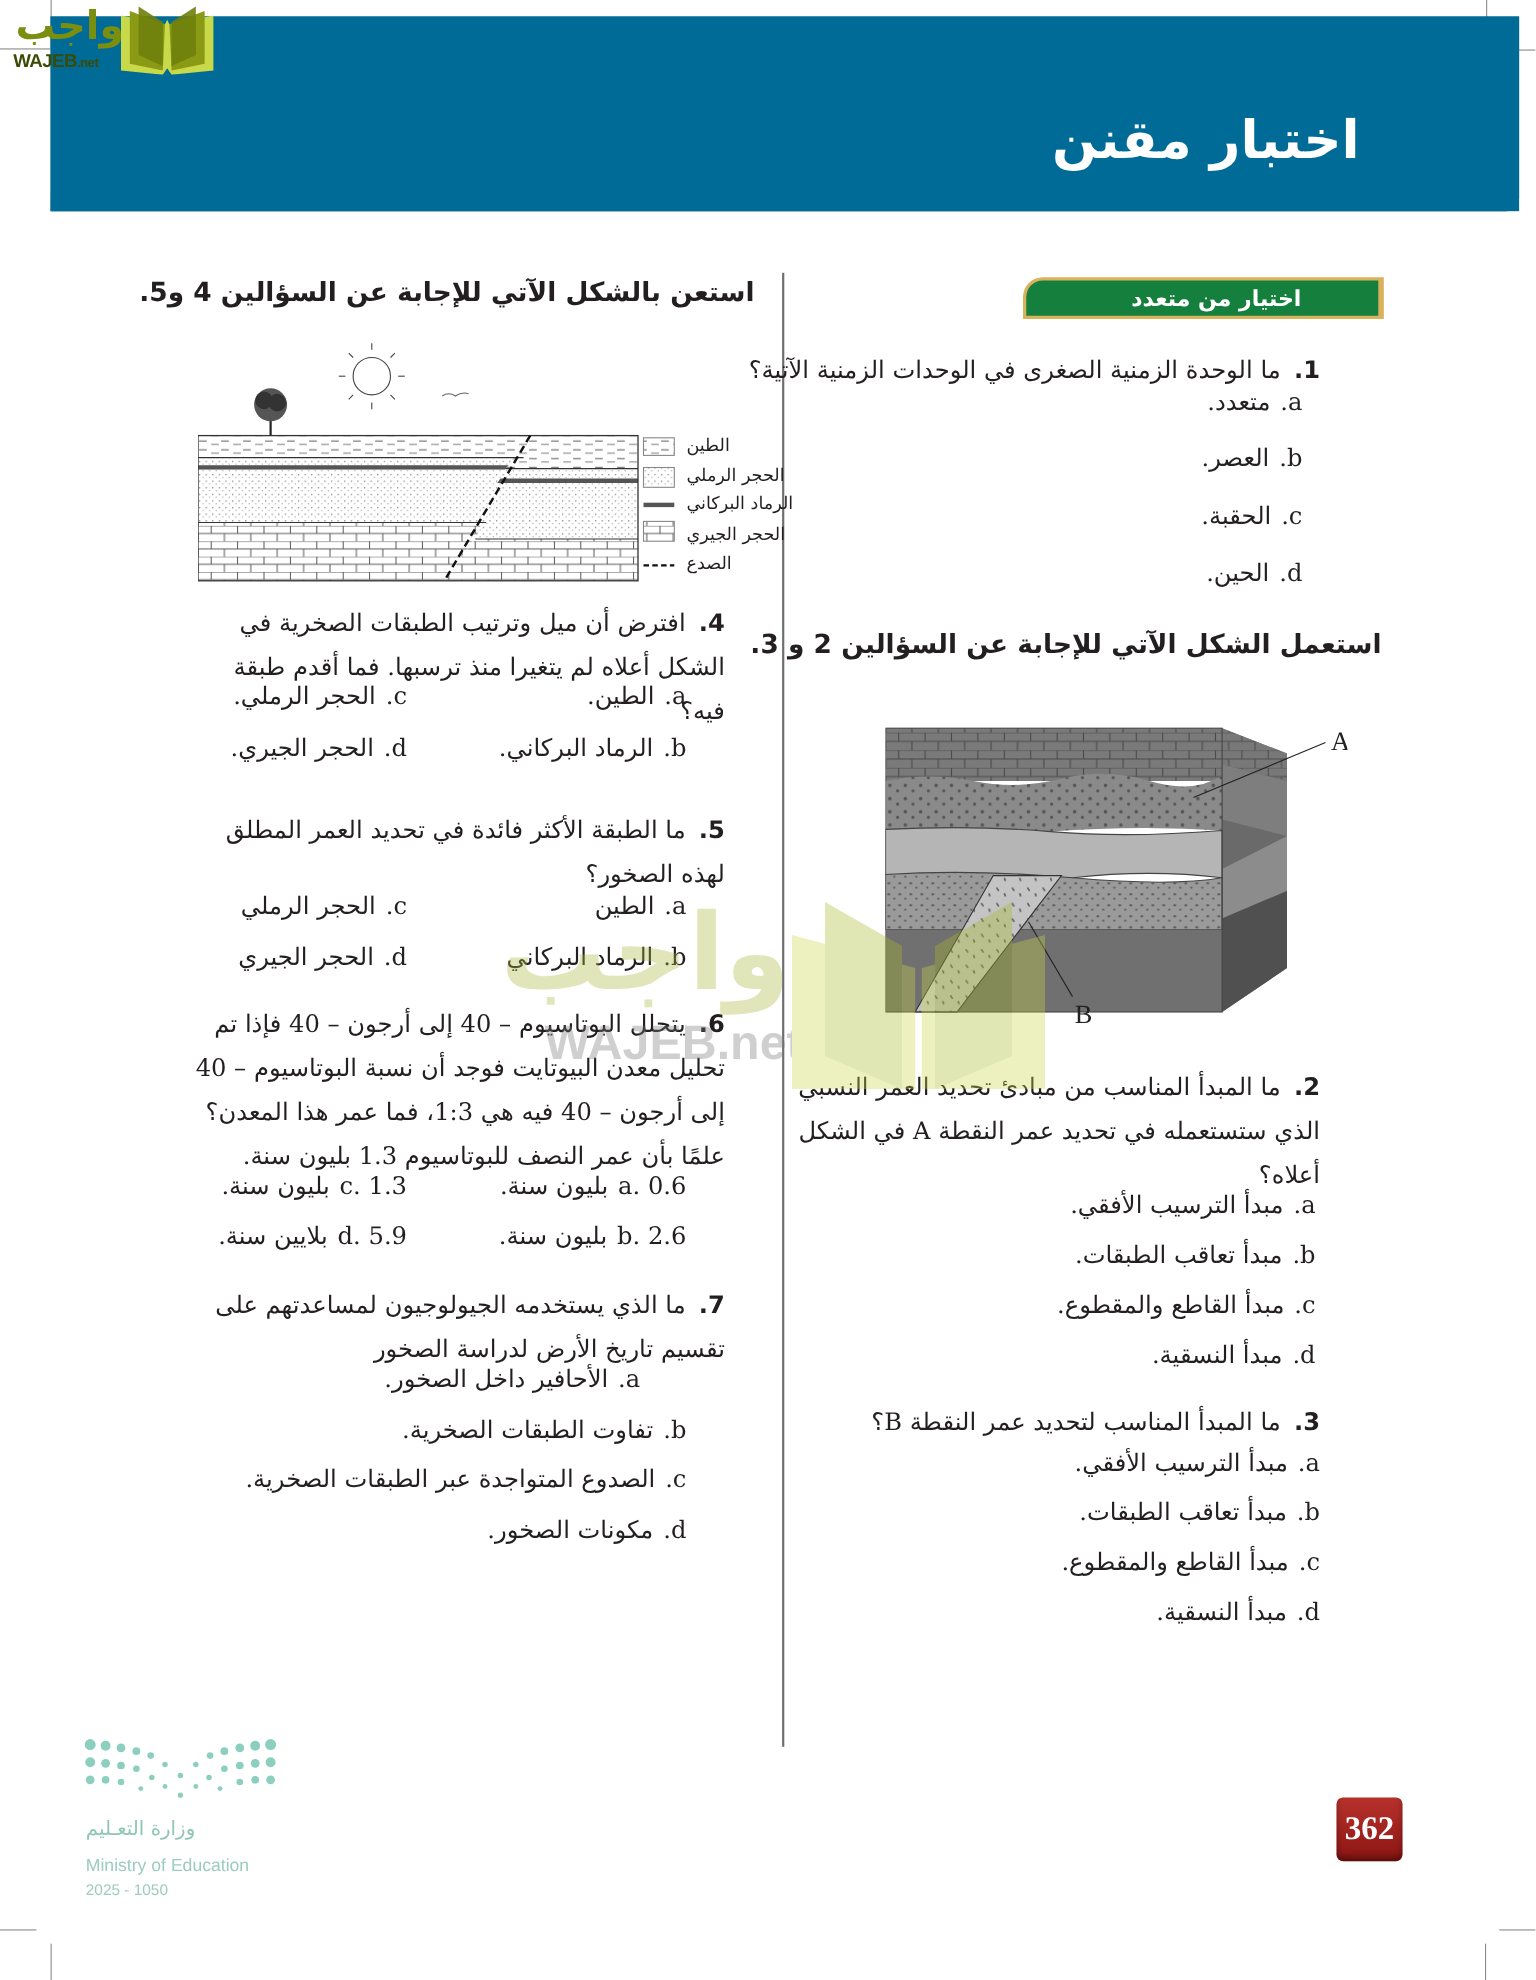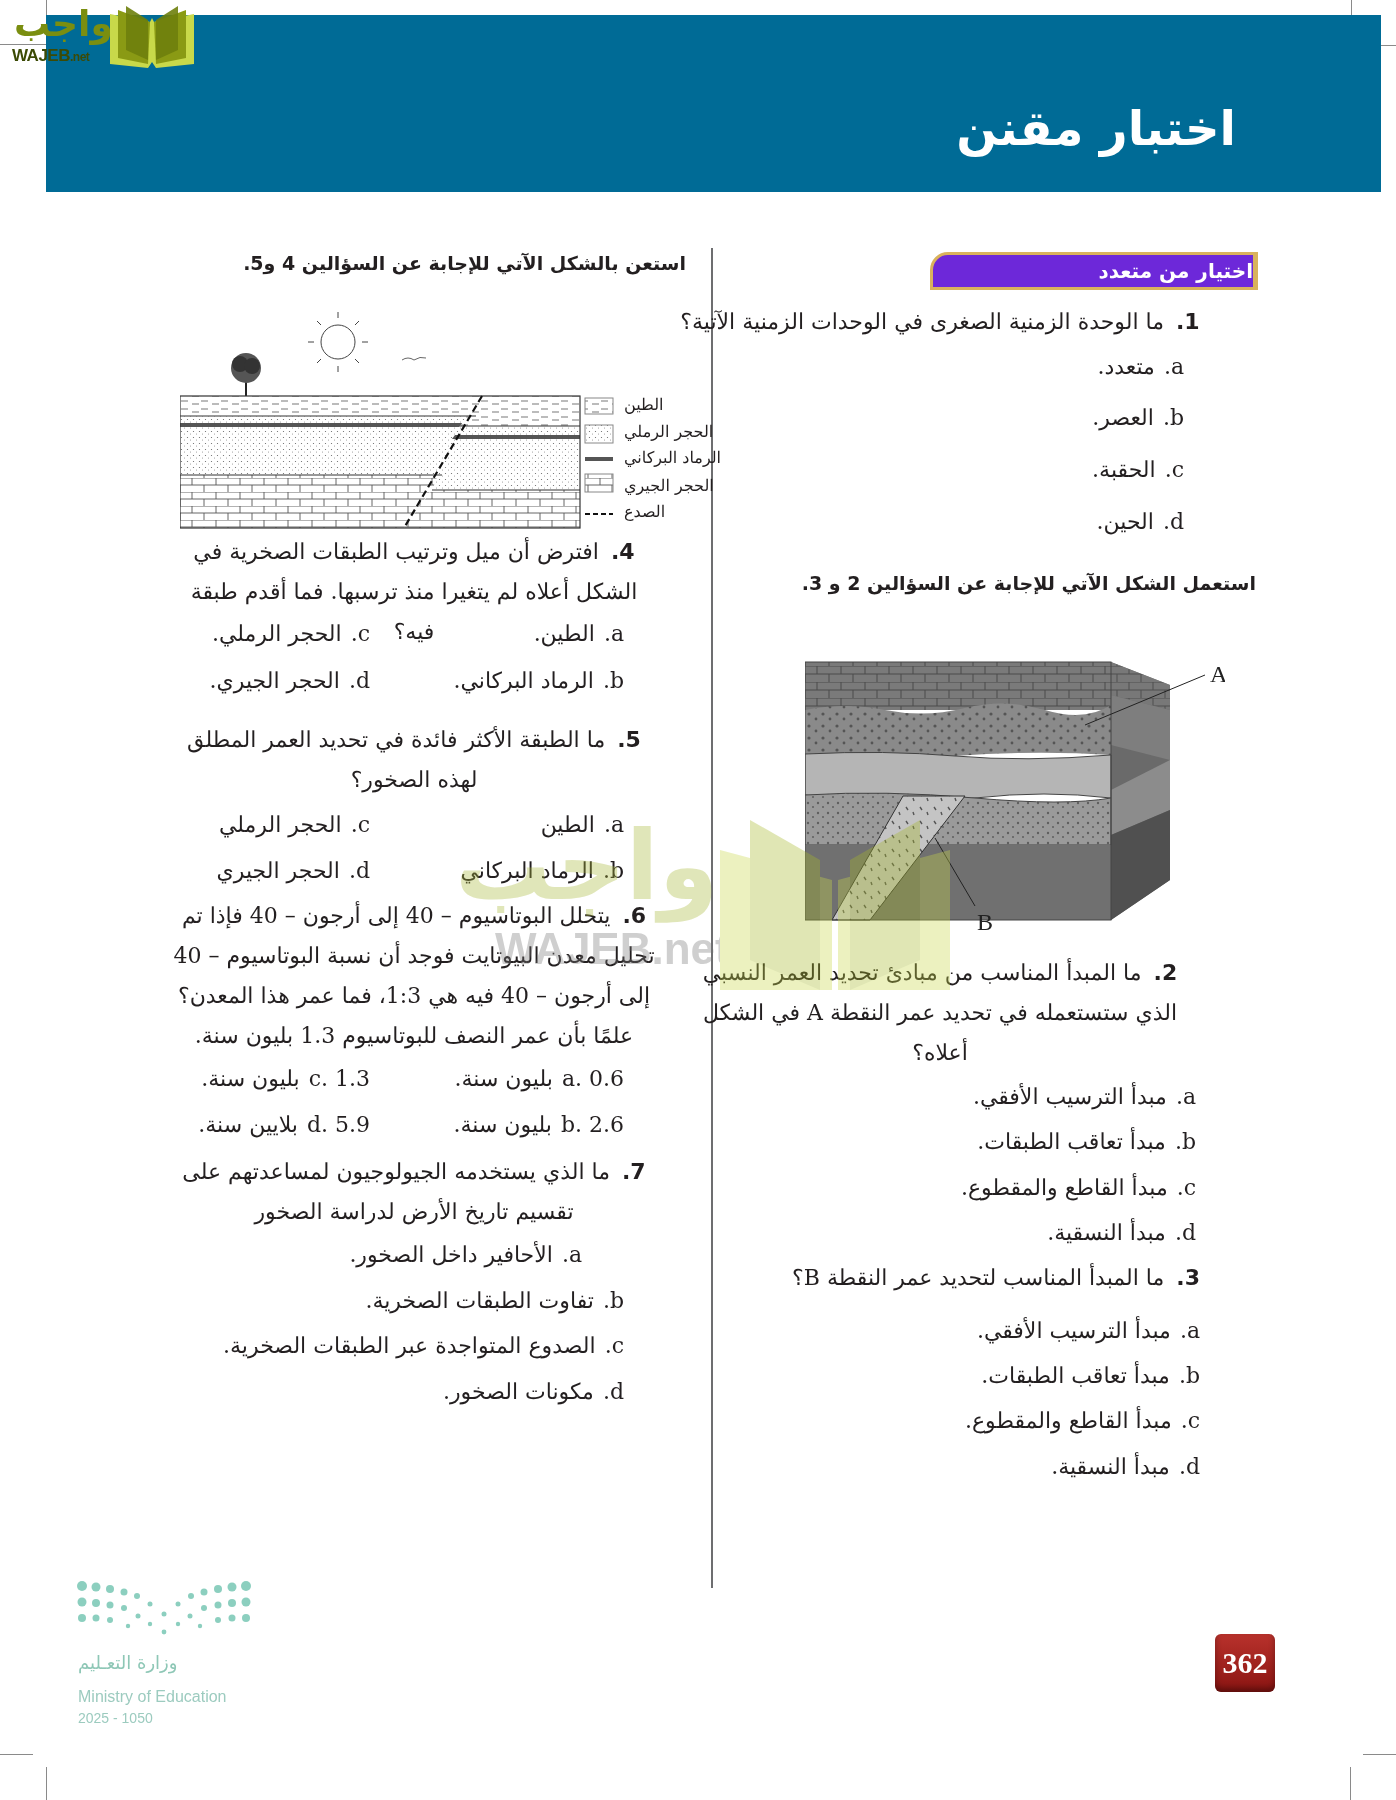--- a/index.html
+++ b/index.html
@@ -23,31 +23,31 @@
               font-weight: bold; font-size: 36px; color: #7a8e10; direction: rtl; line-height: 1; }
   .wajeb-en { position: absolute; left: 4px; top: 42px; font-family: "Liberation Sans", sans-serif;
               font-weight: bold; font-size: 17px; color: #3b4a05; letter-spacing: -0.5px; }
   .wajeb-en small { font-size: 12px; }
 
   
   .col-divider { position: absolute; left: 711px; top: 248px; width: 2px; height: 1340px; background: #6d6e70; }
 
   
   .section-tag { position: absolute; left: 930px; top: 252px; width: 328px; height: 38px;
-                 background: #6d28d9; border: 3px solid #d9b25c; border-right: 5px solid #d9b25c;
+                 background: #15803d; border: 3px solid #d9b25c; border-right: 5px solid #d9b25c;
                  border-radius: 18px 0 0 0; color: #fff; direction: rtl;
                  font-family: "DejaVu Sans", sans-serif; font-weight: bold; font-size: 20px;
-                 text-align: right; line-height: 32px; }
-
-  .rtl { direction: rtl; text-align: center; }
+                 text-align: right; padding-right: 70px; line-height: 32px; }
+
+  .rtl { direction: rtl; text-align: right; margin-top: 16px; }
   .q { position: absolute; font-size: 22px; line-height: 40px; }
   .q .num { font-weight: bold; font-family: "DejaVu Sans", sans-serif; margin-left: 12px; }
   .opt { position: absolute; font-size: 22px; line-height: 30px; direction: rtl; text-align: right; white-space: nowrap; }
   .opt .lbl { margin-left: 2px; font-family: "DejaVu Serif", serif; }
-  .instr { position: absolute; font-family: "DejaVu Sans", sans-serif; font-weight: bold; font-size: 19px; direction: rtl; text-align: right; white-space: nowrap; margin-left: 33px; }
+  .instr { position: absolute; font-family: "DejaVu Sans", sans-serif; font-weight: bold; font-size: 24px; direction: rtl; text-align: right; white-space: nowrap; margin-left: 33px; }
 
   
   .fig1 { position: absolute; left: 180px; top: 310px; width: 520px; height: 220px; }
   .legend-item { position: absolute; font-size: 16px; direction: rtl; white-space: nowrap; }
 
   
   .fig2 { position: absolute; left: 805px; top: 650px; width: 420px; height: 280px; }
 
   
   .wm { position: absolute; pointer-events: none; }

